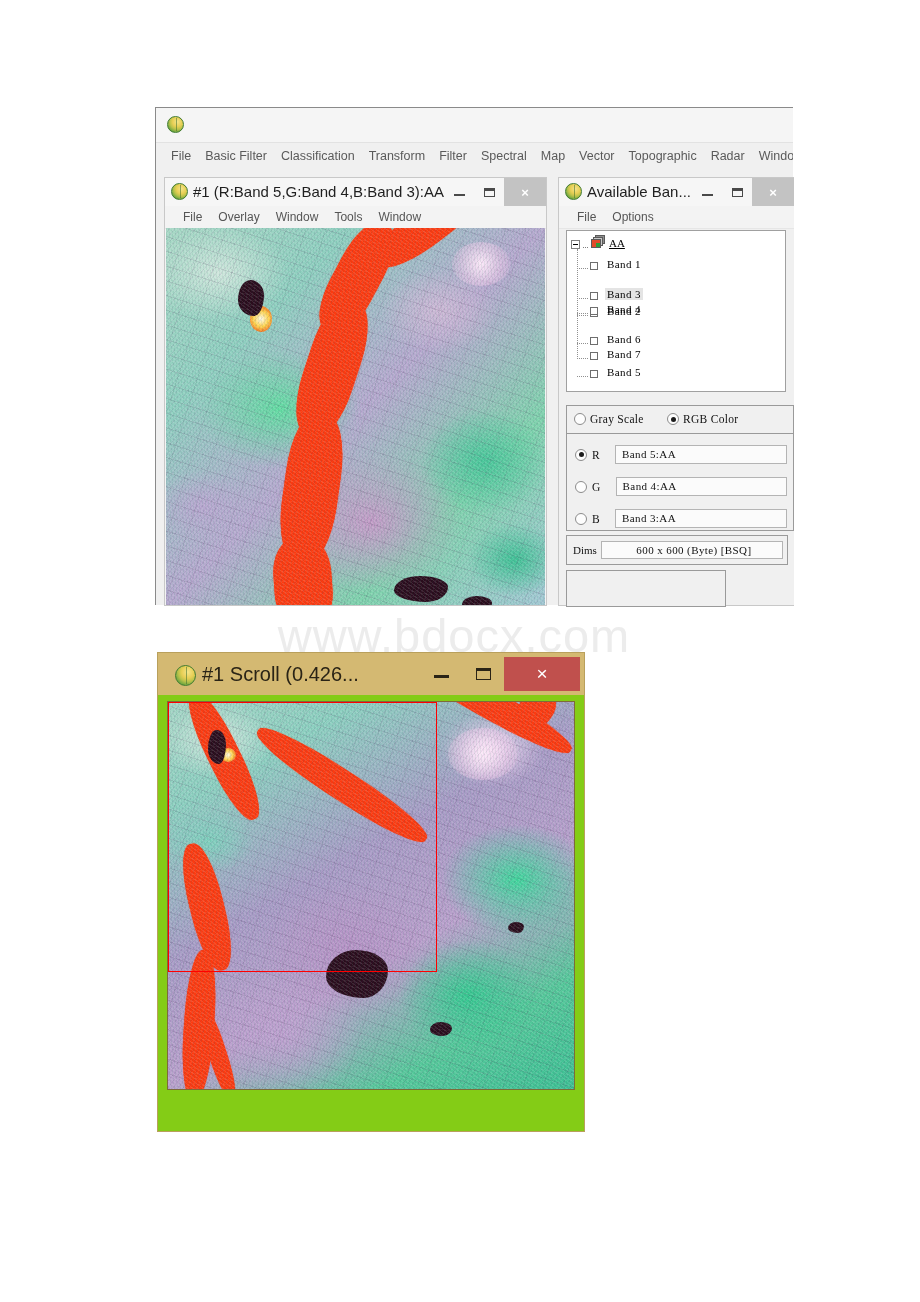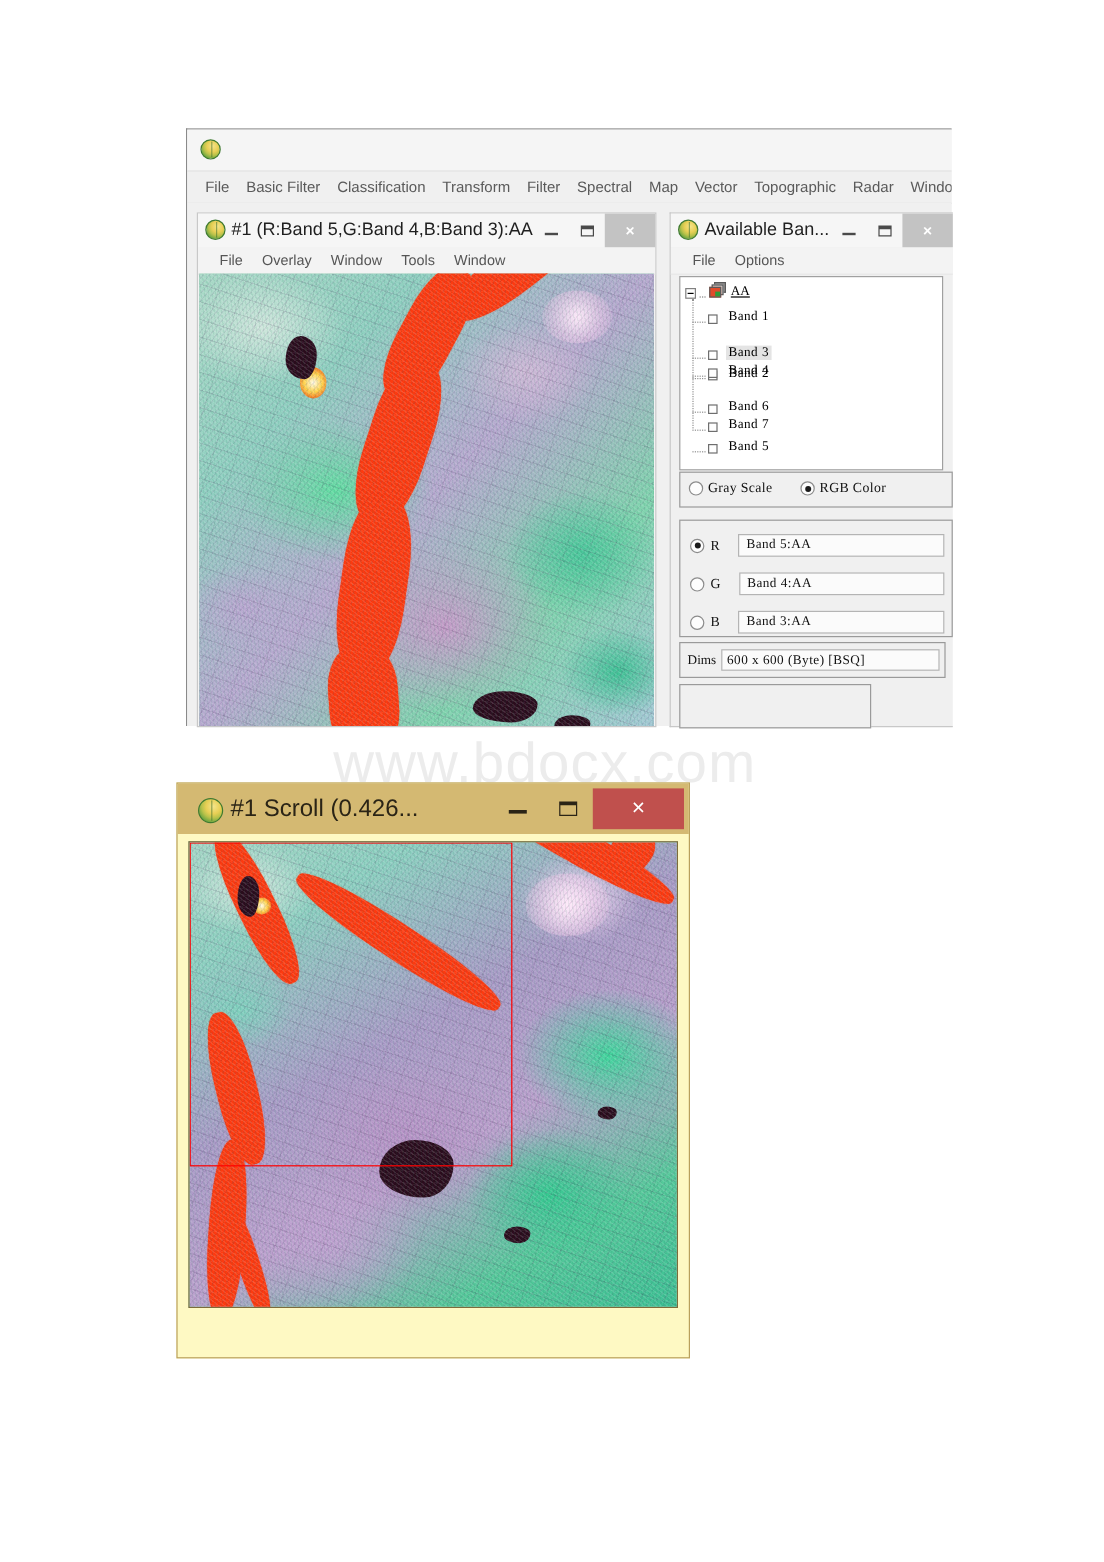--- a/index.html
+++ b/index.html
@@ -294,21 +294,21 @@
   }
   .band-label { letter-spacing: .4px; padding: 0 2px; }
   .band-label.sel { background: #e4e4e4; }
 
   .grp {
     position: absolute;
     background: #f0f0f0;
     border: 1px solid #9a9a9a;
     box-sizing: border-box;
   }
-  #grp-mode { left: 7px; top: 215px; width: 228px; height: 30px; }
+  #grp-mode { left: 7px; top: 227px; width: 228px; height: 30px; }
   #grp-rgb  { left: 7px; top: 255px; width: 228px; height: 98px; }
   #grp-dims { left: 7px; top: 357px; width: 222px; height: 30px; }
   #grp-extra{ left: 7px; top: 392px; width: 160px; height: 37px; }
 
   .radio {
     width: 12px; height: 12px;
     border-radius: 50%;
     border: 1px solid #8c8c8c;
     background: #fdfdfd;
     box-sizing: border-box;
@@ -367,40 +367,41 @@
   }
   .dims-field {
     flex: 1; height: 18px;
     background: #fbfbfb;
     border: 1px solid #b4b4b4;
     box-sizing: border-box;
     font-family: "Liberation Serif", serif;
     font-size: 11px; color: #111;
     padding: 2px 0 0 4px;
     letter-spacing: .4px;
+    text-align: center;
   }
 
   
   #watermark {
     position: absolute;
     left: 234px; top: 608px;
     width: 440px;
     text-align: center;
     font-size: 47px;
     color: #ececec;
     letter-spacing: 1px;
     white-space: nowrap;
   }
 
   
   #win-scroll {
     position: absolute;
-    left: 147px; top: 652px;
+    left: 157px; top: 652px;
     width: 428px; height: 480px;
-    background: #fef9c3;
+    background: #84cc16;
     border: 1px solid #b9a05c;
     box-sizing: border-box;
   }
   #scroll-titlebar {
     position: relative;
     height: 42px;
     background: #d4b972;
   }
   #scroll-title-text {
     position: absolute;

